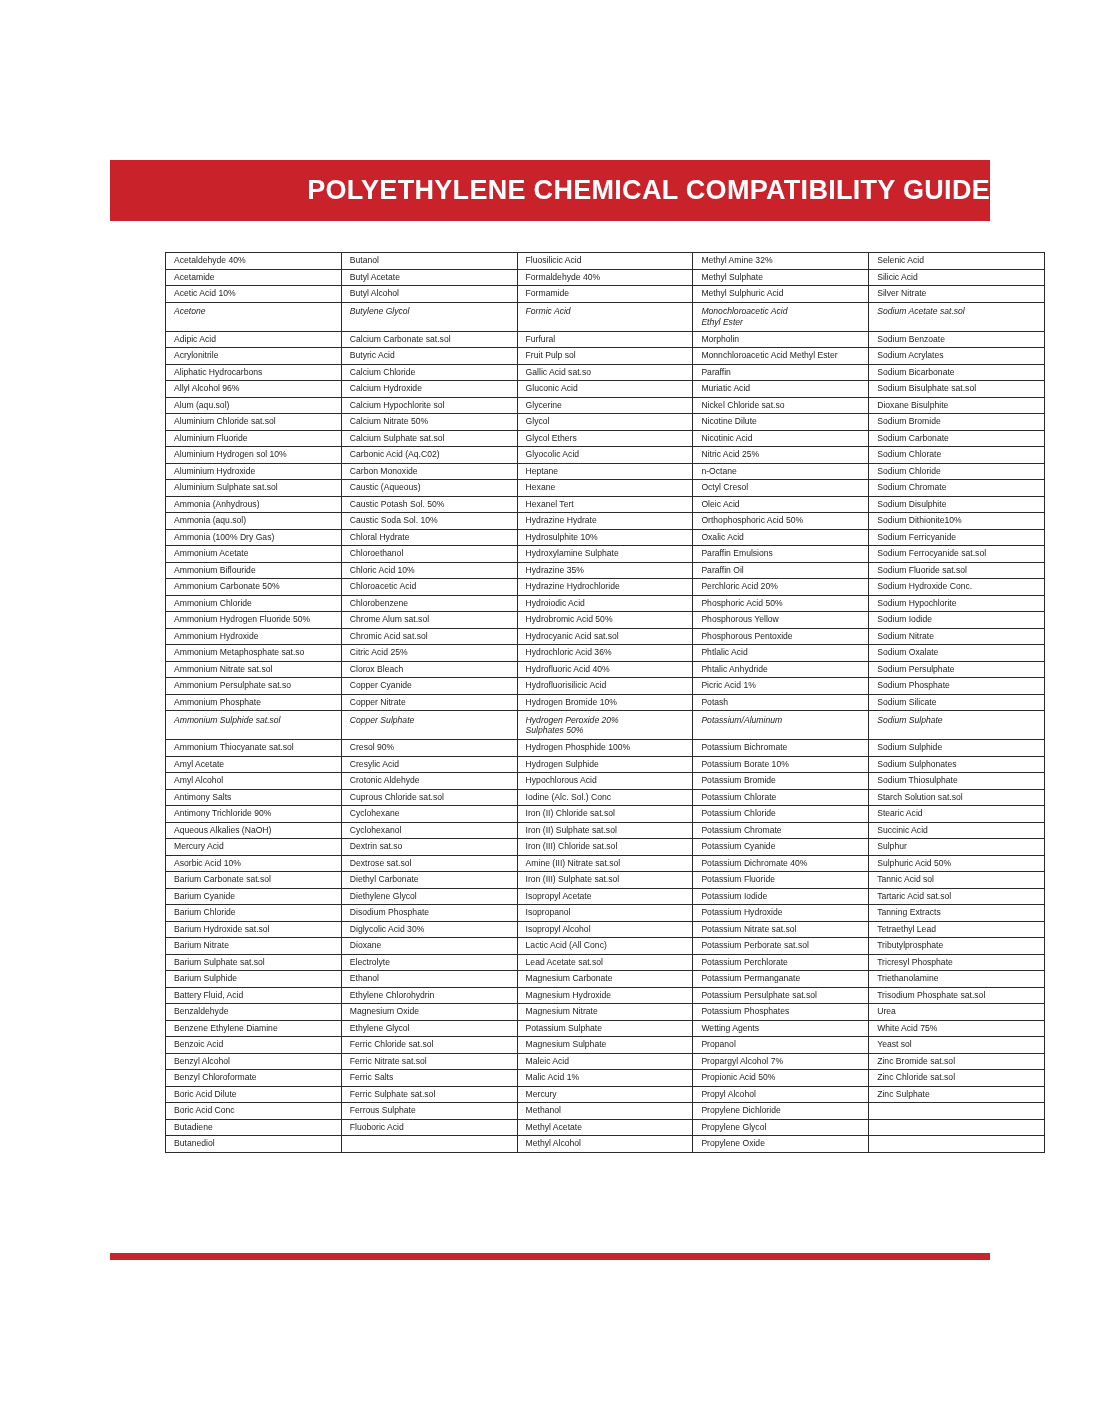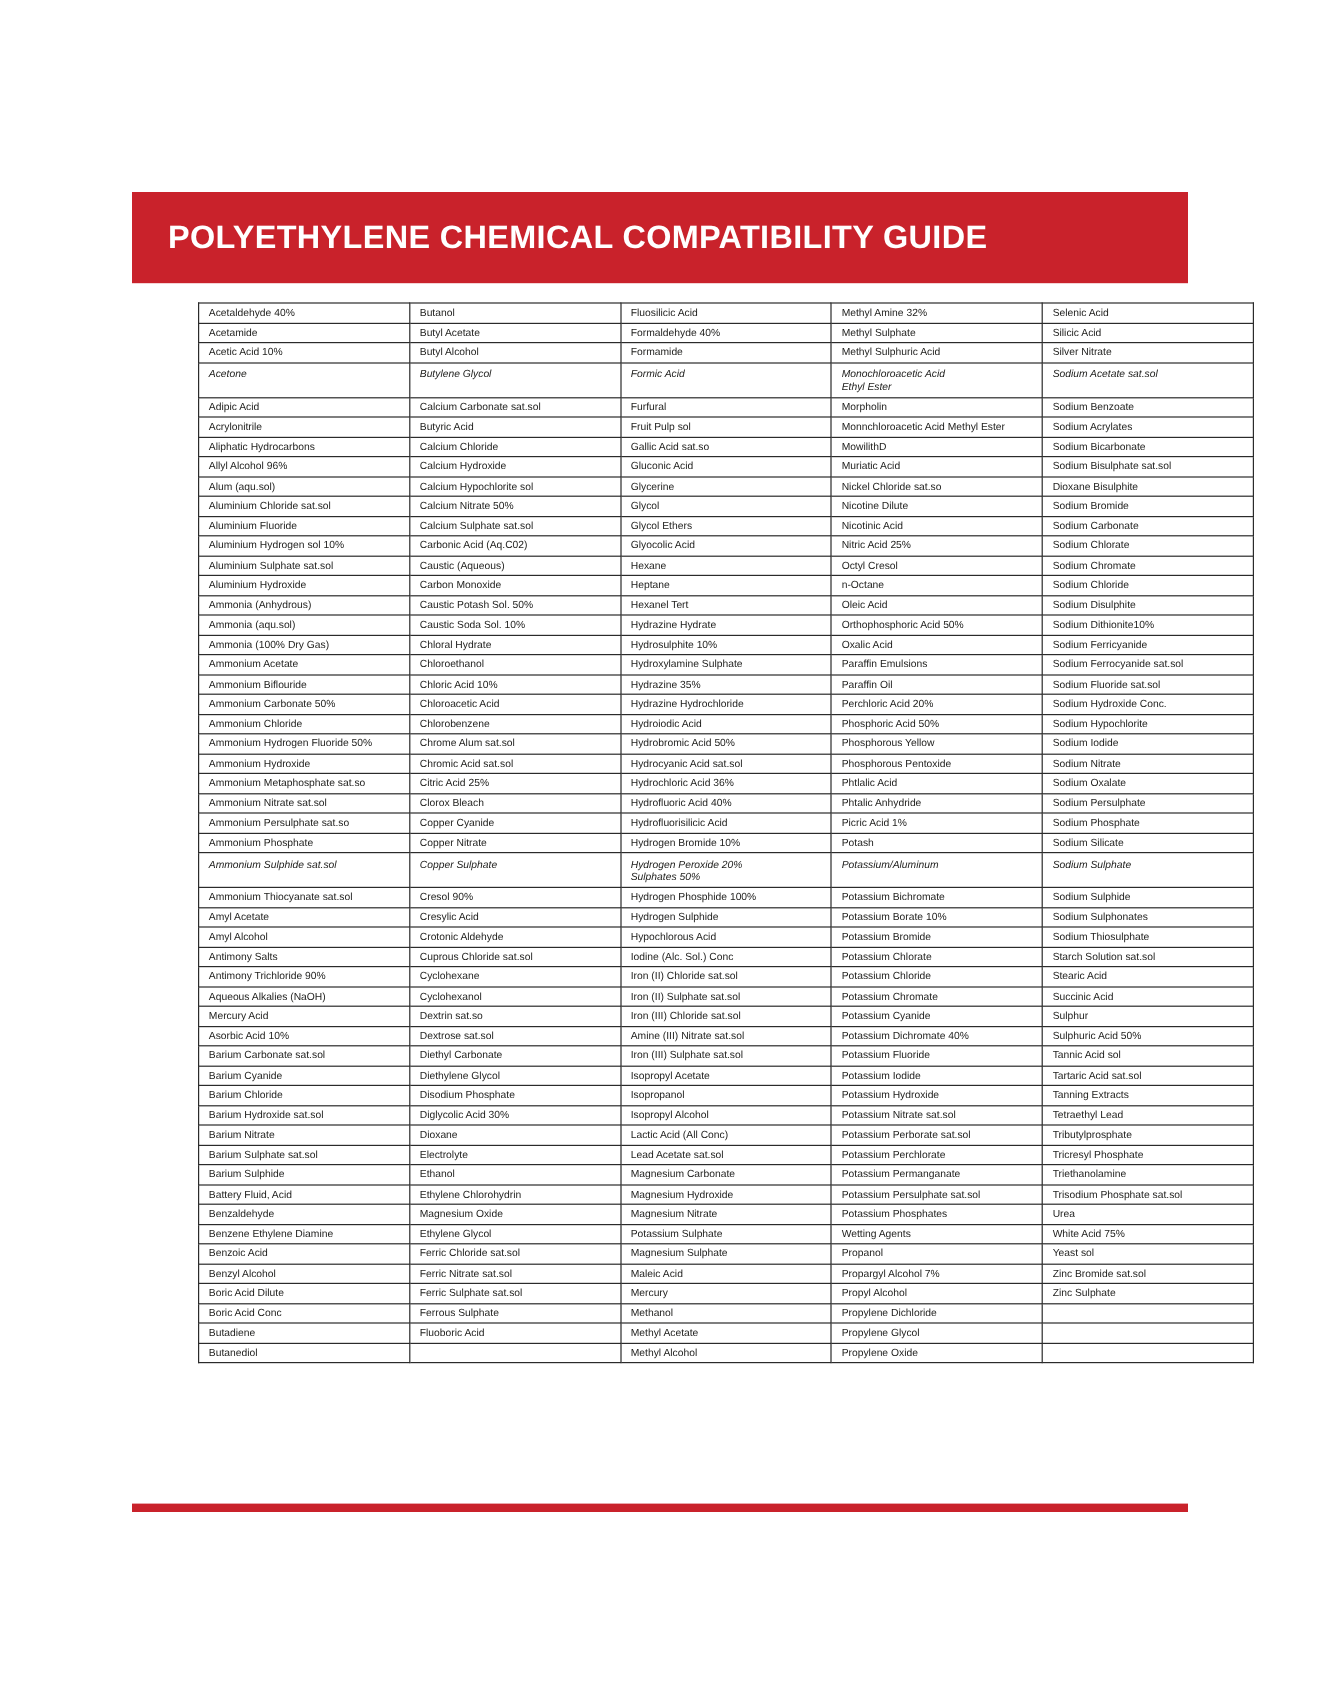--- a/index.html
+++ b/index.html
@@ -13,24 +13,25 @@
     width: 1100px;
     height: 1422px;
     background: #ffffff;
     overflow: hidden;
   }
   .banner {
     position: absolute;
     left: 110px;
     top: 160px;
     width: 880px;
-    height: 76px;
+    height: 61px;
     background: #c9222b;
     display: flex;
     align-items: center;
+    justify-content: flex-end;
   }
   .banner-title {
     margin: 0;
     padding-left: 30px;
     color: #ffffff;
     font-size: 27px;
     font-weight: 700;
     letter-spacing: 0.3px;
     white-space: nowrap;
   }
@@ -127,21 +128,21 @@
             <td>Acrylonitrile</td>
             <td>Butyric Acid</td>
             <td>Fruit Pulp sol</td>
             <td>Monnchloroacetic Acid Methyl Ester</td>
             <td>Sodium Acrylates</td>
           </tr>
           <tr>
             <td>Aliphatic Hydrocarbons</td>
             <td>Calcium Chloride</td>
             <td>Gallic Acid sat.so</td>
-            <td>MowilithD</td>
+            <td>Paraffin</td>
             <td>Sodium Bicarbonate</td>
           </tr>
           <tr>
             <td>Allyl Alcohol 96%</td>
             <td>Calcium Hydroxide</td>
             <td>Gluconic Acid</td>
             <td>Muriatic Acid</td>
             <td>Sodium Bisulphate sat.sol</td>
           </tr>
           <tr>
@@ -166,32 +167,32 @@
             <td>Sodium Carbonate</td>
           </tr>
           <tr>
             <td>Aluminium Hydrogen sol 10%</td>
             <td>Carbonic Acid (Aq.C02)</td>
             <td>Glyocolic Acid</td>
             <td>Nitric Acid 25%</td>
             <td>Sodium Chlorate</td>
           </tr>
           <tr>
+            <td>Aluminium Hydroxide</td>
+            <td>Carbon Monoxide</td>
+            <td>Heptane</td>
+            <td>n-Octane</td>
+            <td>Sodium Chloride</td>
+          </tr>
+          <tr>
             <td>Aluminium Sulphate sat.sol</td>
             <td>Caustic (Aqueous)</td>
             <td>Hexane</td>
             <td>Octyl Cresol</td>
             <td>Sodium Chromate</td>
-          </tr>
-          <tr>
-            <td>Aluminium Hydroxide</td>
-            <td>Carbon Monoxide</td>
-            <td>Heptane</td>
-            <td>n-Octane</td>
-            <td>Sodium Chloride</td>
           </tr>
           <tr>
             <td>Ammonia (Anhydrous)</td>
             <td>Caustic Potash Sol. 50%</td>
             <td>Hexanel Tert</td>
             <td>Oleic Acid</td>
             <td>Sodium Disulphite</td>
           </tr>
           <tr>
             <td>Ammonia (aqu.sol)</td>
@@ -419,20 +420,27 @@
             <td>Yeast sol</td>
           </tr>
           <tr>
             <td>Benzyl Alcohol</td>
             <td>Ferric Nitrate sat.sol</td>
             <td>Maleic Acid</td>
             <td>Propargyl Alcohol 7%</td>
             <td>Zinc Bromide sat.sol</td>
           </tr>
           <tr>
+            <td>Benzyl Chloroformate</td>
+            <td>Ferric Salts</td>
+            <td>Malic Acid 1%</td>
+            <td>Propionic Acid 50%</td>
+            <td>Zinc Chloride sat.sol</td>
+          </tr>
+          <tr>
             <td>Boric Acid Dilute</td>
             <td>Ferric Sulphate sat.sol</td>
             <td>Mercury</td>
             <td>Propyl Alcohol</td>
             <td>Zinc Sulphate</td>
           </tr>
           <tr>
             <td>Boric Acid Conc</td>
             <td>Ferrous Sulphate</td>
             <td>Methanol</td>

